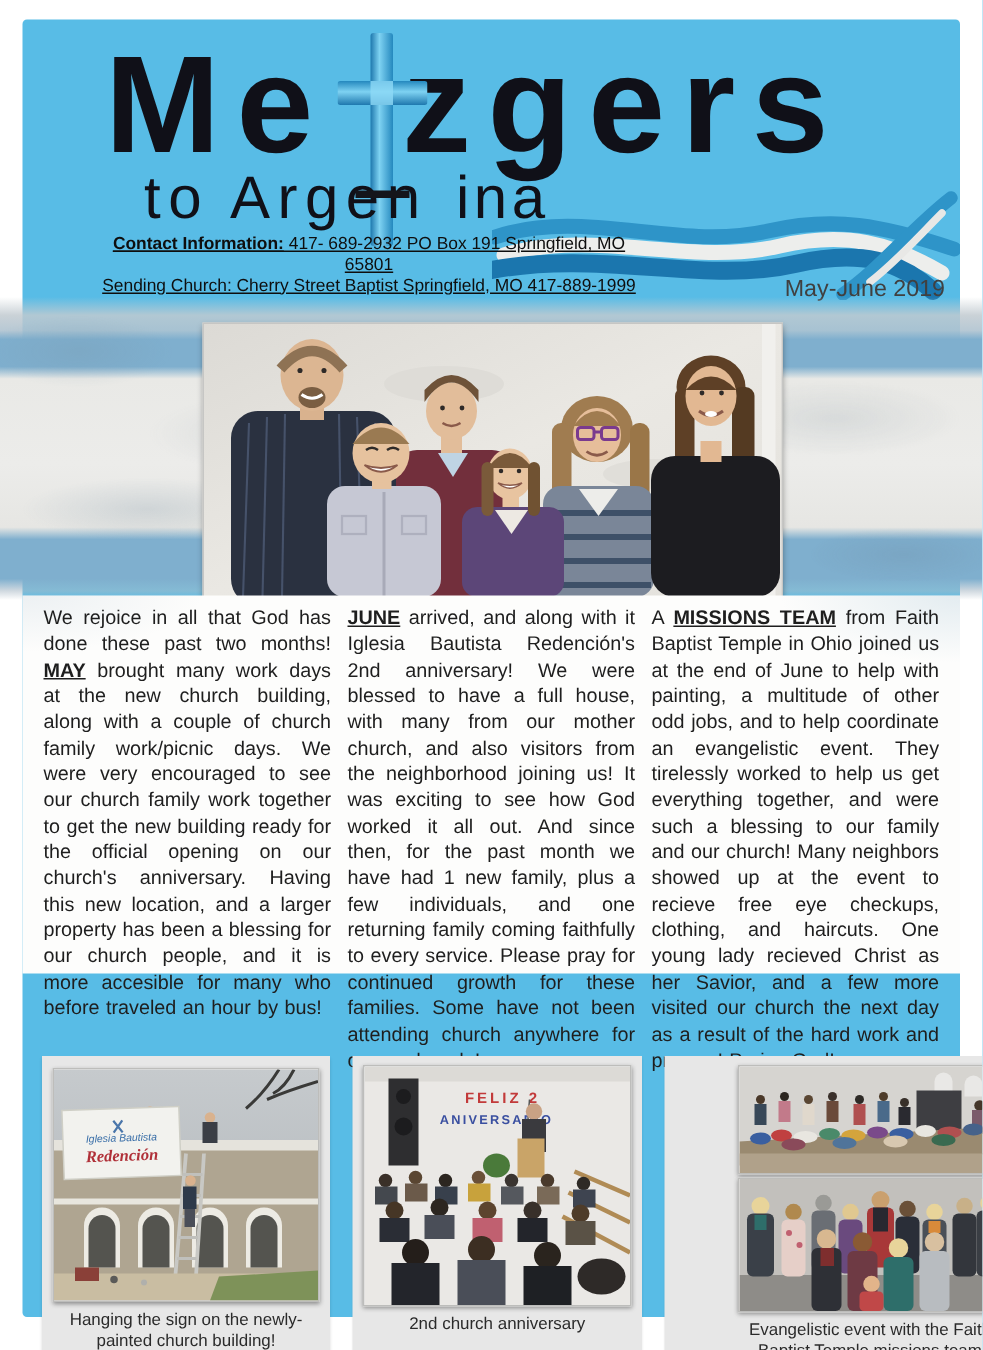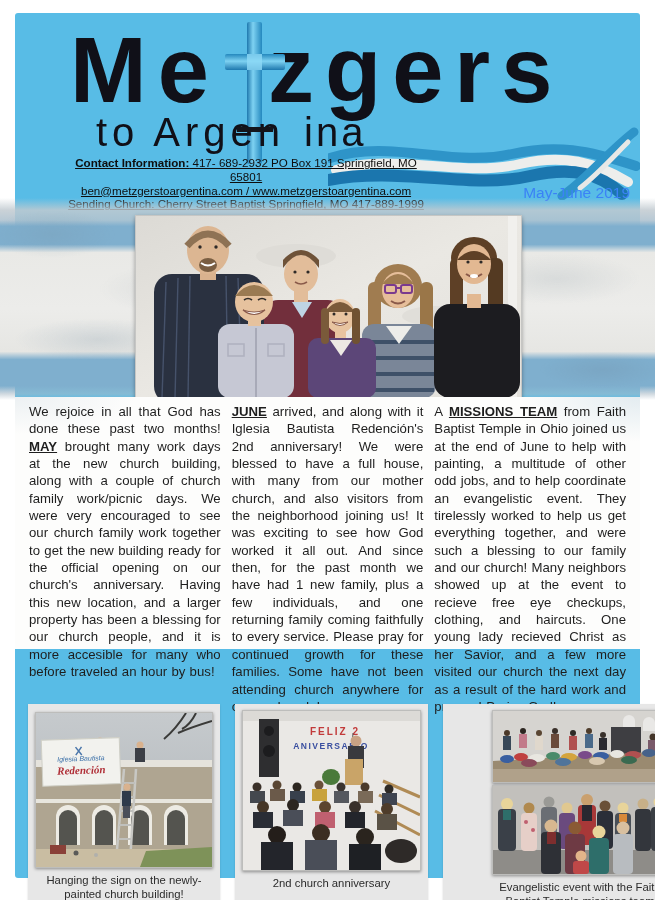--- a/index.html
+++ b/index.html
@@ -20,21 +20,21 @@
   .logo-sub2{left:264px;letter-spacing:3px;}
   .logo-cross{position:absolute;left:225px;top:22px;width:60px;height:142px;}
   .t-bar{position:absolute;left:237px;top:127px;width:36px;height:5px;background:#14151b;z-index:1;}
   .waves{position:absolute;left:328px;top:126px;width:312px;height:74px;}
 
   
   .contact{position:absolute;left:66px;top:156px;width:360px;text-align:center;
     font-size:11.6px;line-height:13.8px;color:#0e0e0e;text-decoration:underline;}
   .c-label{font-weight:bold;text-decoration:underline;}
   .issue-date{position:absolute;left:498px;top:184px;width:132px;text-align:right;
-    font-size:15.5px;color:#3b82f6;}
+    font-size:15.5px;color:#404040;}
 
   
   .stripe{position:absolute;left:0;top:198px;width:655px;height:202px;
     background:linear-gradient(180deg,
       rgba(201,207,211,.0) 0%, rgba(193,202,208,.85) 6%, rgba(176,195,208,.9) 11%,
       var(--stripe-blue,#7FAFCE) 14%, var(--stripe-blue,#7FAFCE) 23%,
       #e9e9e6 27%, #ececea 55%, #e6e6e3 76%,
       var(--stripe-blue,#7FAFCE) 80%, var(--stripe-blue,#7FAFCE) 93%,
       rgba(170,186,198,.55) 97%, rgba(190,198,204,0) 100%);}
   .stripe::after{content:"";position:absolute;inset:0;opacity:.55;
@@ -108,21 +108,20 @@
   <svg class="waves" viewBox="0 0 312 74">
     <path d="M2,32 C62,12 124,42 184,28 C228,18 260,24 308,40" stroke="#2E94C8" stroke-width="10" fill="none" stroke-linecap="round"></path>
     <path d="M8,44 C68,26 132,52 192,38 C236,28 266,36 300,56" stroke="#EDEEEC" stroke-width="10" fill="none" stroke-linecap="round"></path>
     <path d="M0,54 C72,40 142,64 202,50 C246,40 272,48 294,68" stroke="#1B76AE" stroke-width="12" fill="none" stroke-linecap="round"></path>
     <path d="M234,70 C258,54 280,26 306,6" stroke="#2E94C8" stroke-width="9" fill="none" stroke-linecap="round"></path>
     <path d="M252,62 C270,48 286,30 300,16" stroke="#E8E8E6" stroke-width="5" fill="none" stroke-linecap="round"></path>
   </svg>
 
   <div class="contact">
     <div><span class="c-label">Contact Information:</span><span> 417- 689-2932 PO Box 191 Springfield, MO 65801</span></div>
-    <div>ben@metzgerstoargentina.com / www.metzgerstoargentina.com</div>
     <div>Sending Church: Cherry Street Baptist Springfield, MO 417-889-1999</div>
   </div>
   <div class="issue-date">May-June 2019</div>
 
   <div class="stripe"></div>
 
   <div class="family-photo">
     <svg viewBox="0 0 385 182" width="385" height="182">
       <defs>
         <linearGradient id="wall" x1="0" y1="0" x2="1" y2="1">

